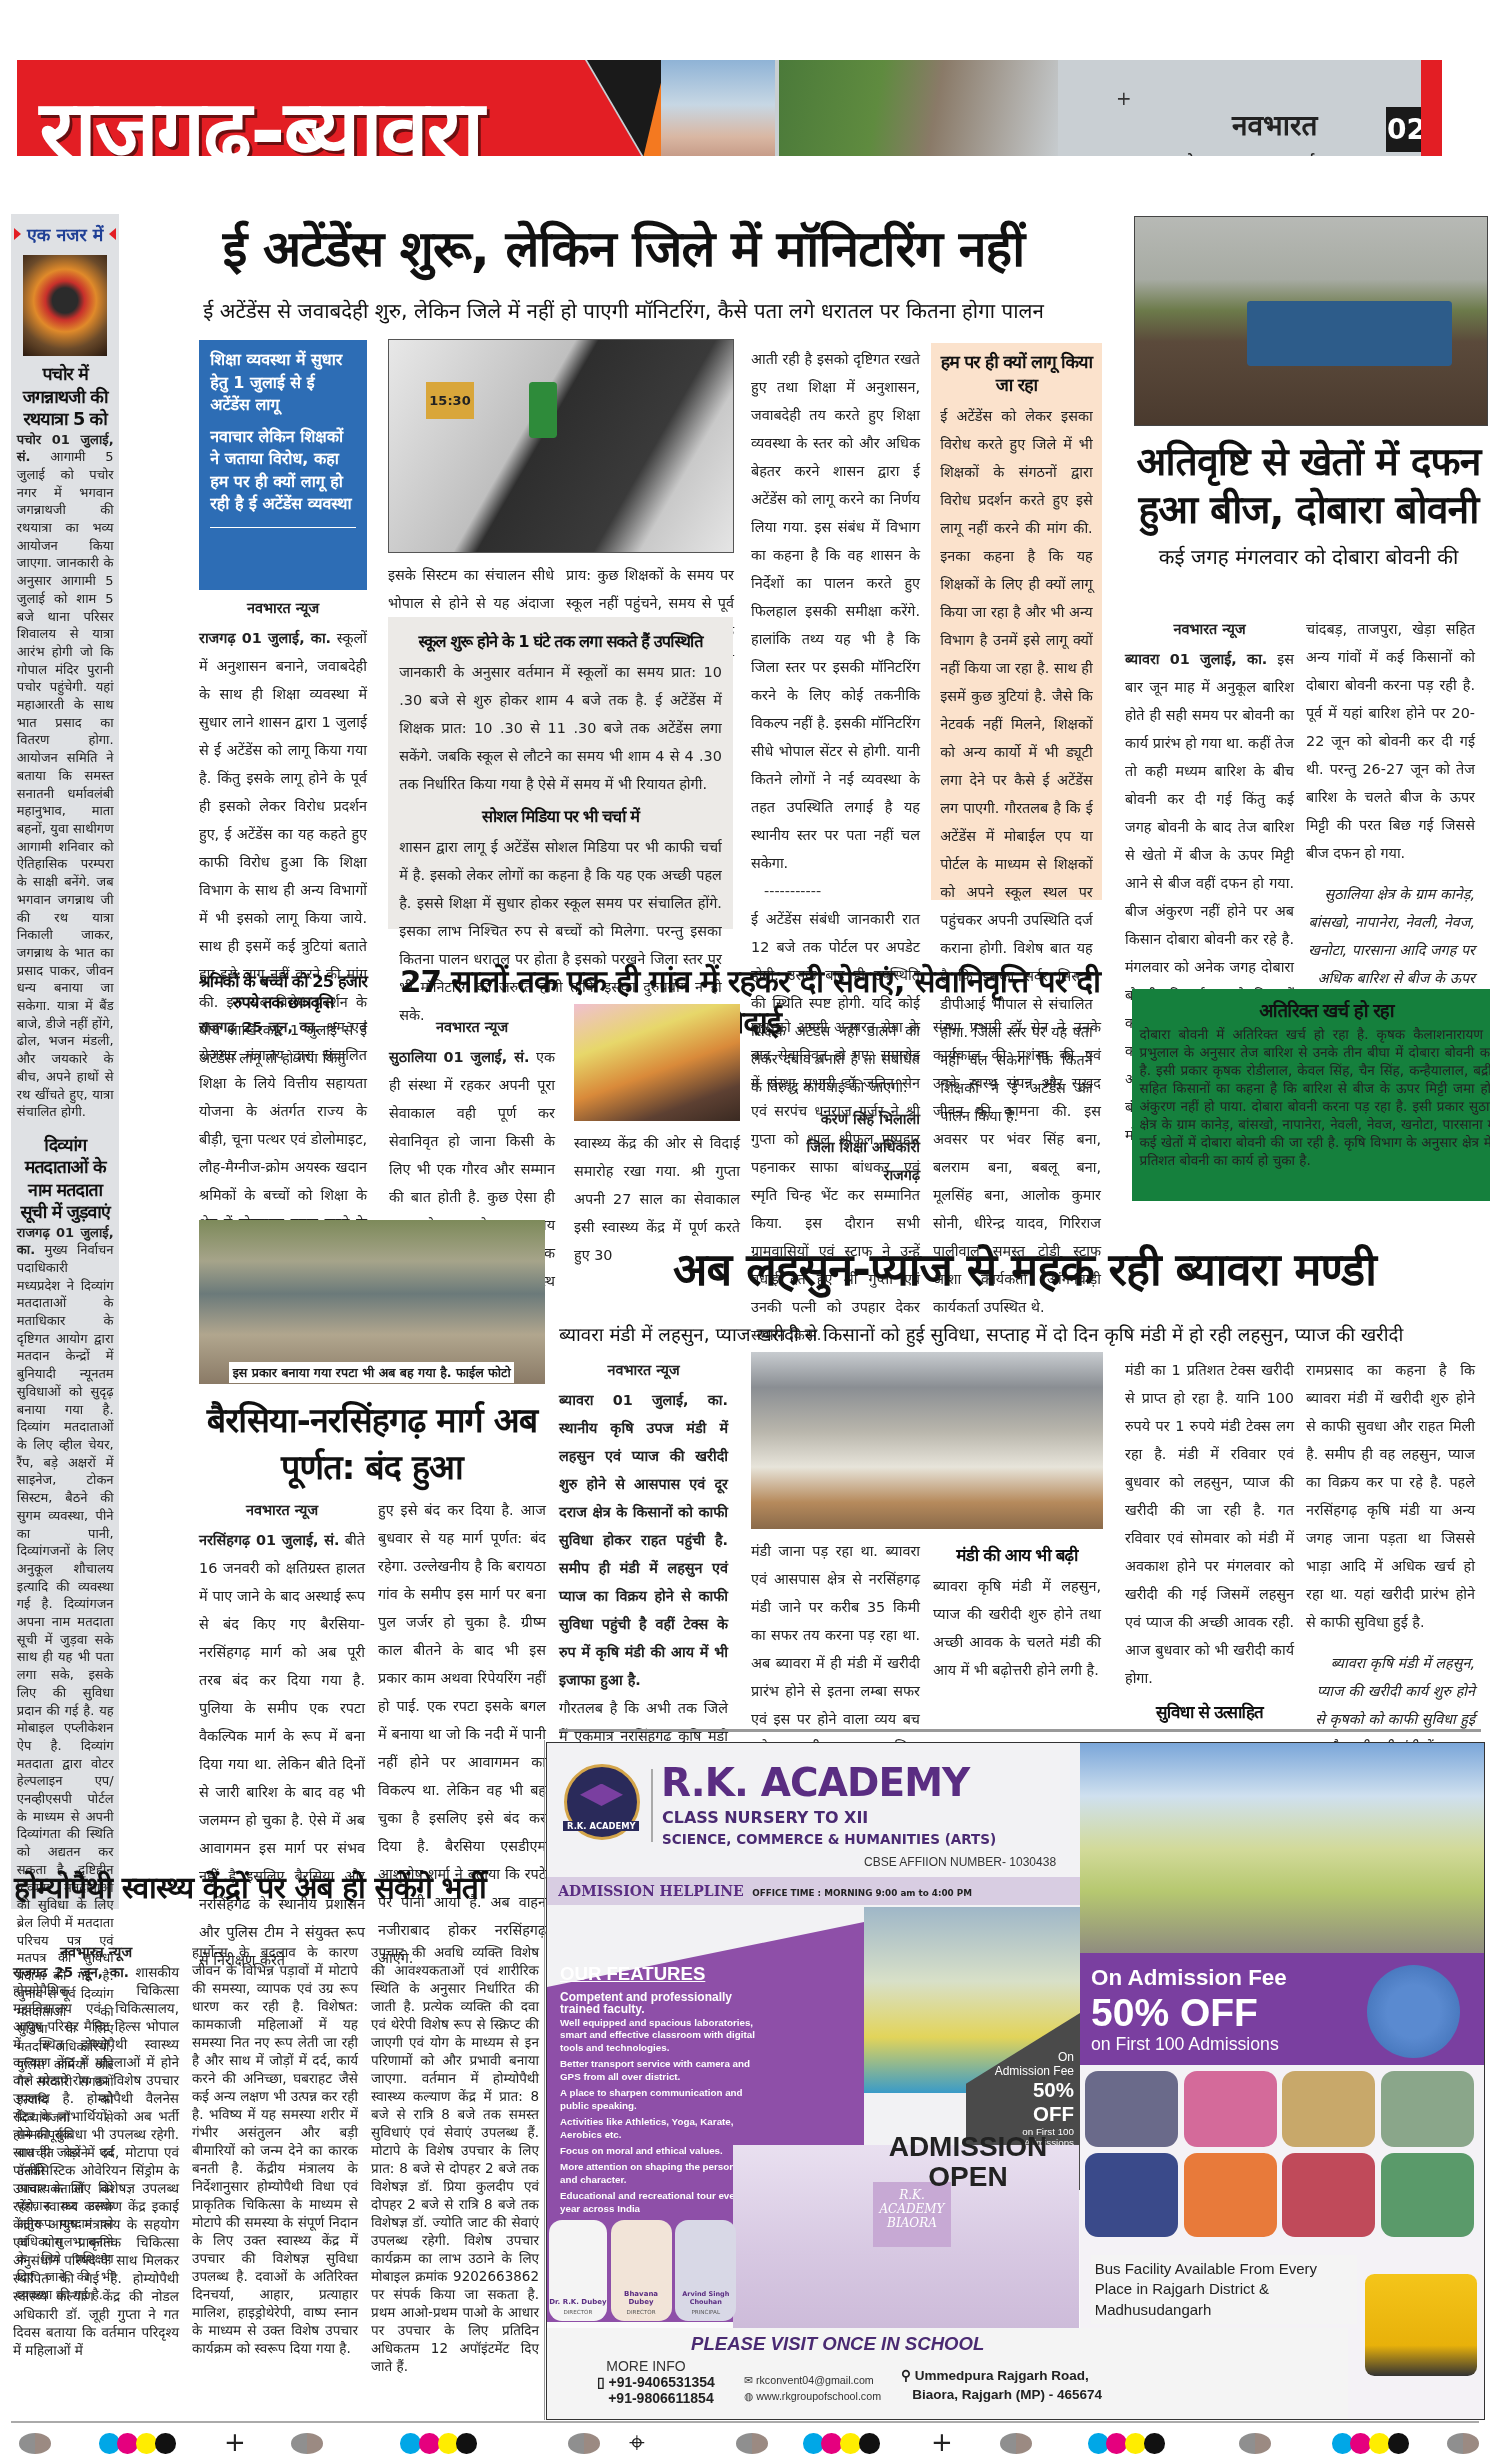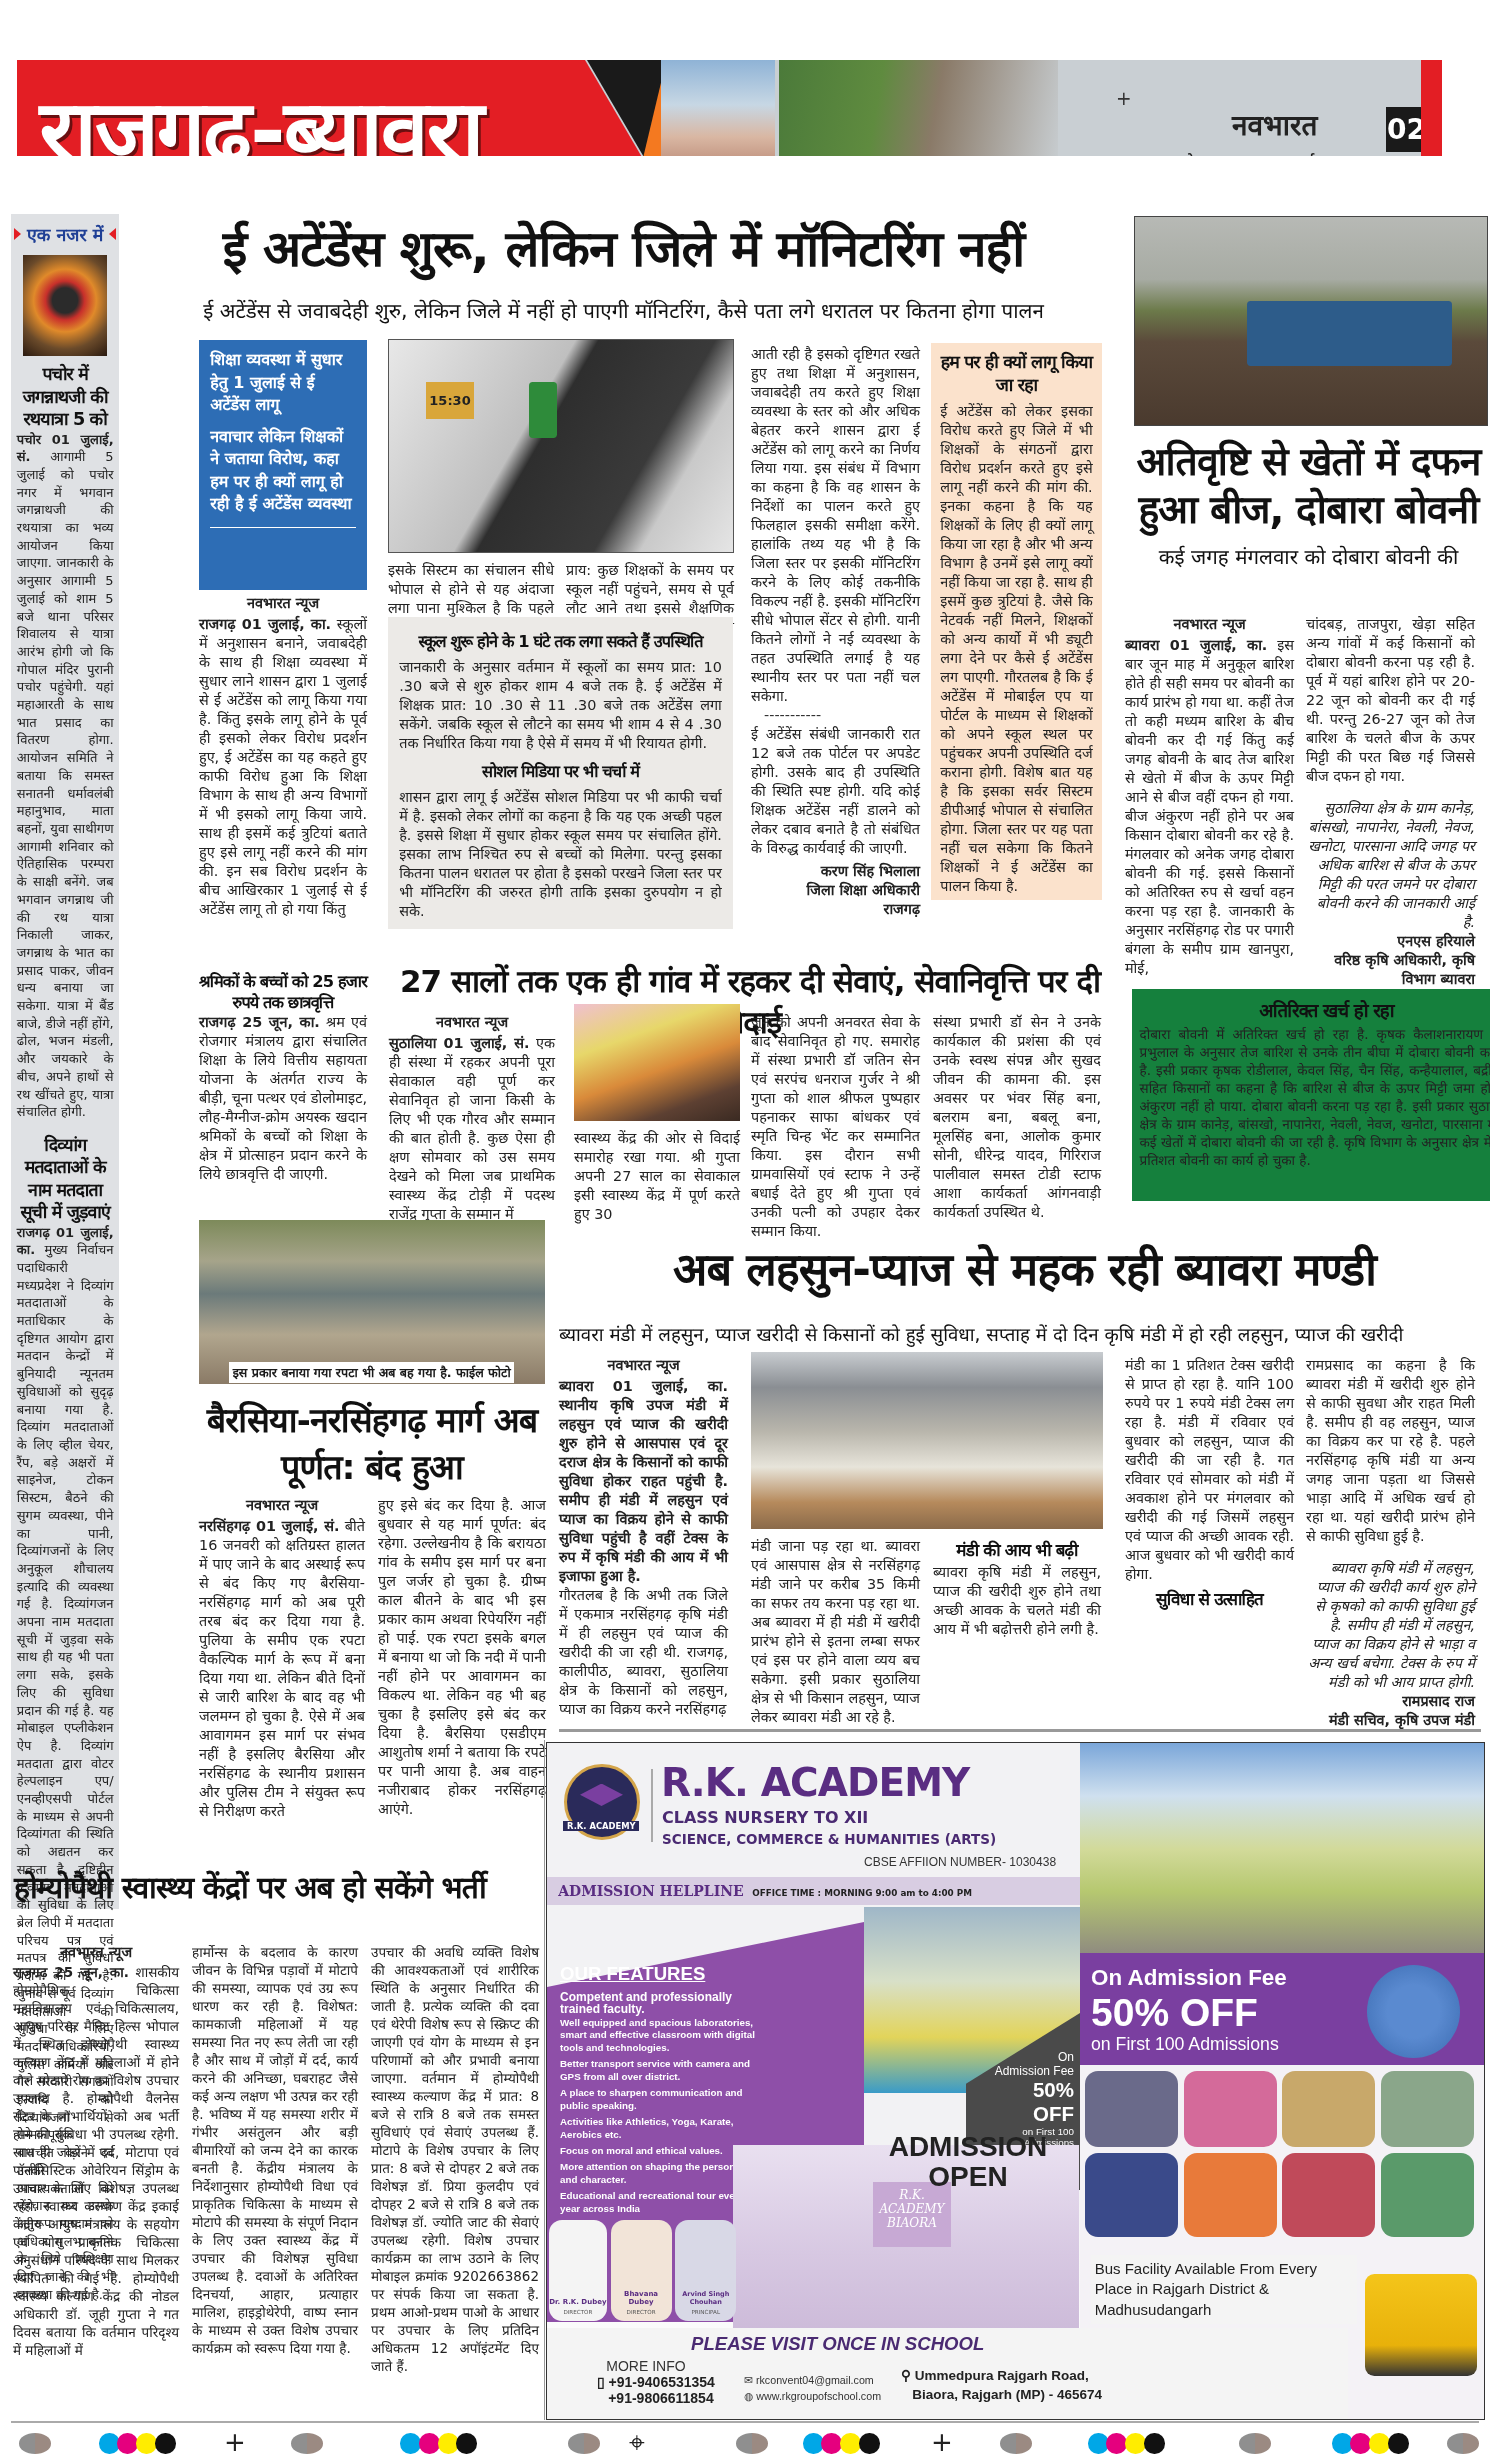--- a/index.html
+++ b/index.html
@@ -1,18 +1,18 @@
 <!DOCTYPE html>
 <html style="font-size:15px"><head>
 <meta charset="utf-8">
 <style>
 *{box-sizing:border-box;margin:0;padding:0}
 body{width:1490px;height:2462px;background:#fff;font-family:"DejaVu Sans",sans-serif;color:#1a1a1a;position:relative;overflow:hidden}
 .abs{position:absolute}
-.txt{font-family:"DejaVu Sans",sans-serif;font-size:14.4px;line-height:19px;text-align:justify;color:#222}
+.txt{font-family:"DejaVu Sans",sans-serif;font-size:14.4px;line-height:28px;text-align:justify;color:#222}
 .hd{font-family:"DejaVu Sans",sans-serif;font-weight:bold;color:#111;letter-spacing:-0.9px}
 .dateline{font-weight:bold}
 .byline{text-align:center;font-weight:bold;font-size:14.4px;margin-bottom:1.9px}
 
 #masthead{left:17px;top:60px;width:1425px;height:96px;background:#c9cfd3;overflow:hidden}
 #mast-red{left:0;top:0;width:643px;height:128px;background:#e31e24;clip-path:polygon(0 0,568px 0,643px 128px,0 128px)}
 #mast-title{left:22.4px;top:9.3px;font-size:86px;font-weight:bold;color:#fff;text-shadow:2.8px 2.8px 0 #6a0f10;letter-spacing:-1.9px}
 #mast-black{left:570px;top:0;width:75px;height:128px;background:#1a1a1a;clip-path:polygon(0 0,75px 0,75px 128px)}
 #mast-orange{left:619px;top:18.6px;width:26px;height:109px;background:#f47920;clip-path:polygon(26px 0,26px 109px,0 109px)}
 #mast-temple{left:644px;top:0;width:114px;height:128px;background:linear-gradient(180deg,#8fb3d6 0%,#c7d7e4 35%,#d9b7a3 60%,#a9705c 100%)}

